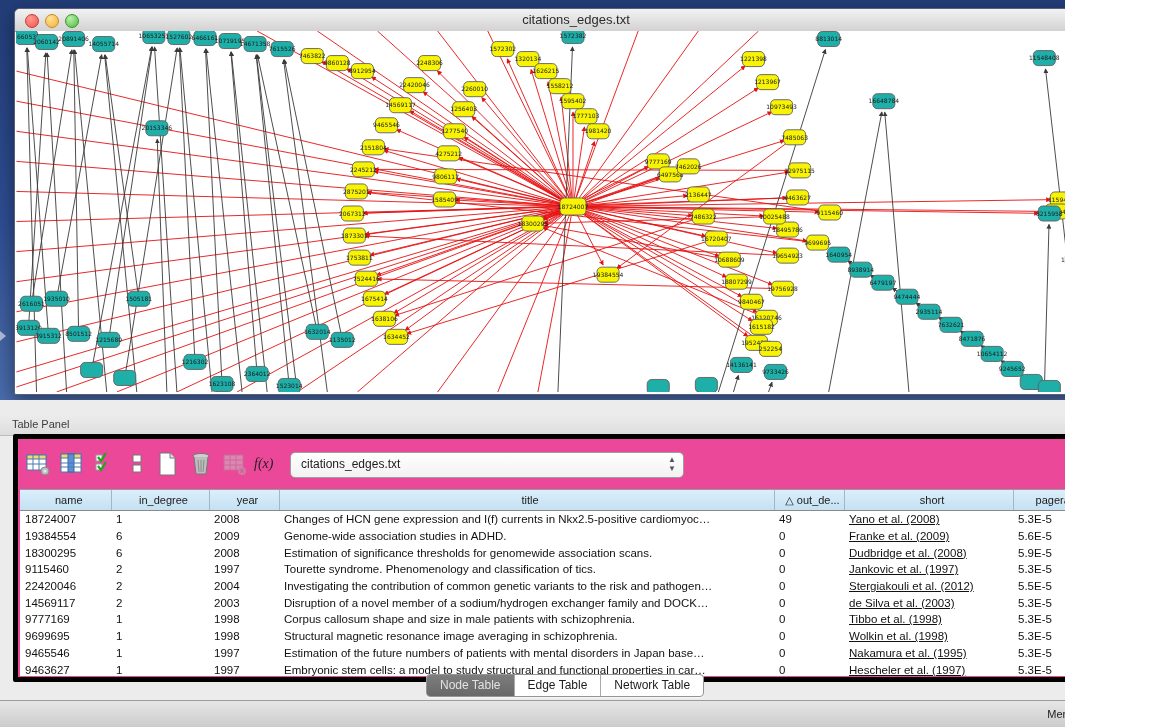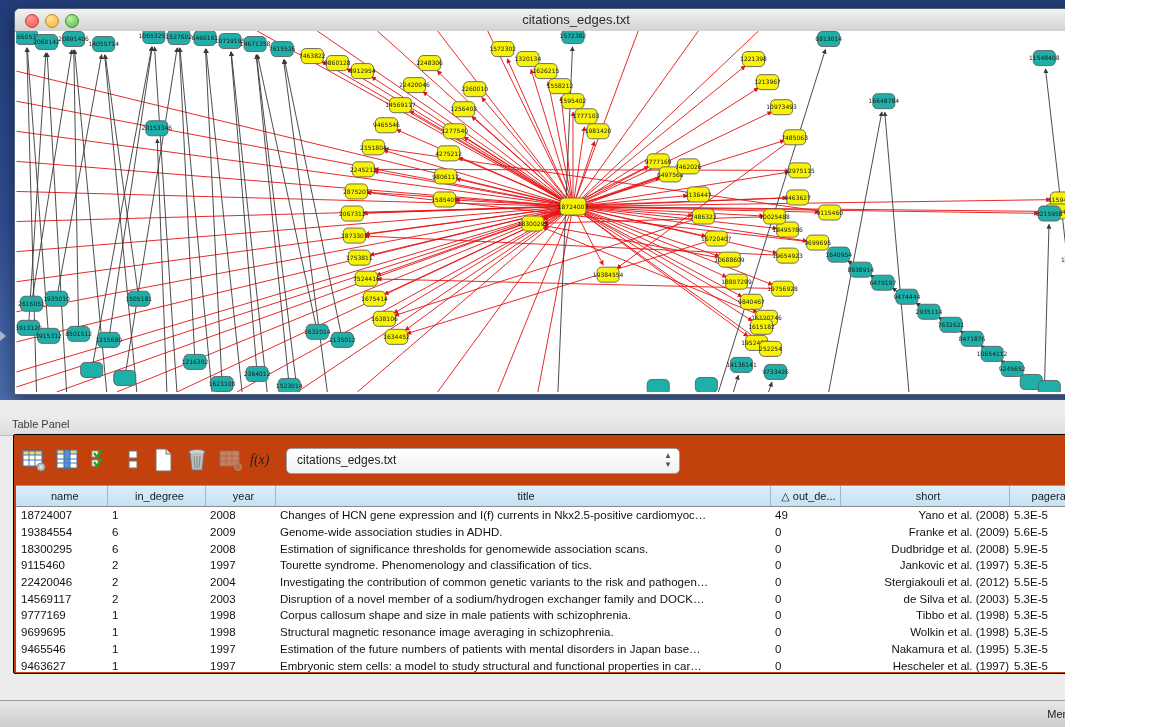--- a/index.html
+++ b/index.html
@@ -33,36 +33,36 @@
   
   .table-panel{position:absolute;left:0;top:400px;width:1149px;height:300px;background:#ececec;}
   .panel-header{position:absolute;left:0;top:0;width:1149px;height:21px;
                 background:linear-gradient(180deg,#ededed,#dddddd);
                 border-bottom:1px solid #bdbdbd;margin-top:14px;}
   .panel-header .ph-title{position:absolute;left:12px;top:4px;font-size:11px;color:#3c3c3c;}
   .float-btn{position:absolute;right:40px;top:3px;width:16px;height:15px;cursor:default;}
   .close-btn{position:absolute;right:14px;top:2px;font-size:14px;font-weight:bold;color:#2a2a2a;}
 
   .browser{position:absolute;left:13px;top:34px;width:1097px;height:238px;
-           border:1px solid #000000;background:#c2410c;border-radius:2px;}
+           border:5px solid #000000;background:#ec4899;border-radius:2px;}
   .tb-icon{position:absolute;top:12px;width:26px;height:26px;}
   .combo{position:absolute;left:272px;top:13px;width:392px;height:24px;background:linear-gradient(180deg,#ffffff,#f2f2f2);
          border:1px solid #9d9d9d;border-radius:5px;box-shadow:inset 0 1px 0 #fff;}
   .combo .val{position:absolute;left:10px;top:4px;font-size:12px;color:#1c1c1c;}
   .combo .stepper{position:absolute;right:4px;top:2px;width:14px;height:19px;color:#555;
                   font-size:8px;line-height:9px;text-align:center;}
 
   .table-wrap{position:absolute;left:2px;top:50px;width:1093px;height:186px;background:#fff;
               border-top:1px solid #999;}
   table.data{border-collapse:collapse;table-layout:fixed;width:1077px;font-size:11.5px;color:#111;}
   table.data th{height:18px;font-weight:normal;font-size:11px;color:#1a1a1a;text-align:center;
         background:linear-gradient(180deg,#dbeefb,#c4e1f2);
         border-right:1px solid #9fb8c6;border-bottom:1px solid #8a8a8a;overflow:hidden;white-space:nowrap;padding-left:8px;}
   table.data td{height:16.7px;padding:0 0 0 5px;overflow:hidden;white-space:nowrap;text-overflow:clip;}
-  td.c-short{text-align:right;padding-left:0;}
+  td.c-short{text-align:left;padding-left:0;text-decoration:underline;}
   .vscroll{position:absolute;right:0;top:19px;width:15px;height:167px;background:#fafafa;border-left:1px solid #d0d0d0;}
   .vthumb{position:absolute;left:2px;top:2px;width:10px;height:38px;border-radius:5px;
           background:linear-gradient(90deg,#c2c2c2,#a8a8a8);border:1px solid #9a9a9a;}
 
   .tabs{position:absolute;left:426px;top:274px;height:21px;display:flex;
         border:1px solid #949494;border-radius:4px;overflow:hidden;background:#fff;
         box-shadow:0 1px 0 rgba(255,255,255,.7);}
   .tab{font-size:12px;line-height:20px;padding:0 13px;color:#1c1c1c;border-right:1px solid #aaa;}
   .tab:last-child{border-right:none;}
   .tab.active{background:linear-gradient(180deg,#7d7d7d,#686868);color:#e3e3e3;}
@@ -924,19 +924,24 @@
                 <td>5.3E-5</td>
               </tr>
             </tbody>
         </table>
         <div class="vscroll">
           <div class="vthumb"></div>
         </div>
       </div>
     </div>
 
+    <div class="tabs" id="tab-group">
+        <div class="tab active">Node Table</div>
+        <div class="tab">Edge Table</div>
+        <div class="tab">Network Table</div>
+      </div>
   </div>
 
   <div class="statusbar">
     <span class="mem-label">Memory: OK</span>
     <span class="mem-dot"></span>
   </div>
 </div>
 
 </body></html>

